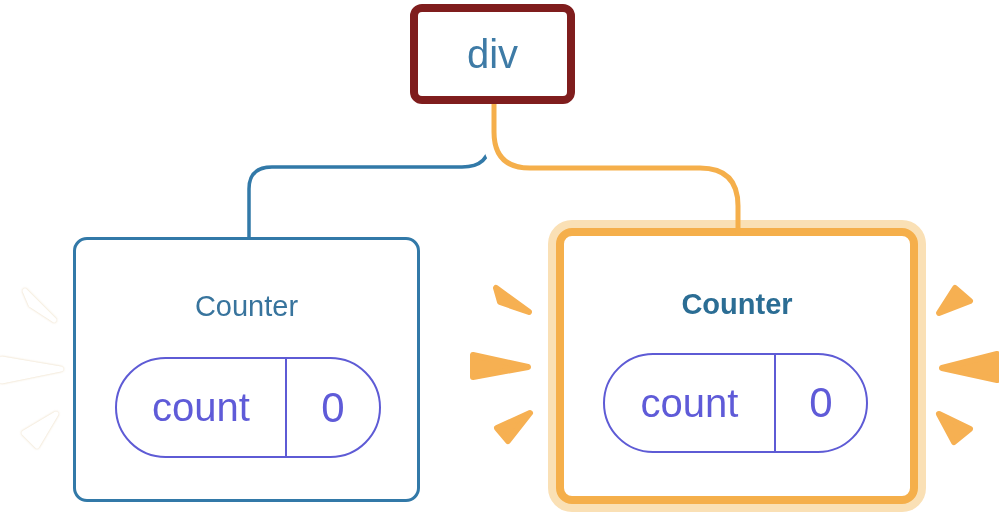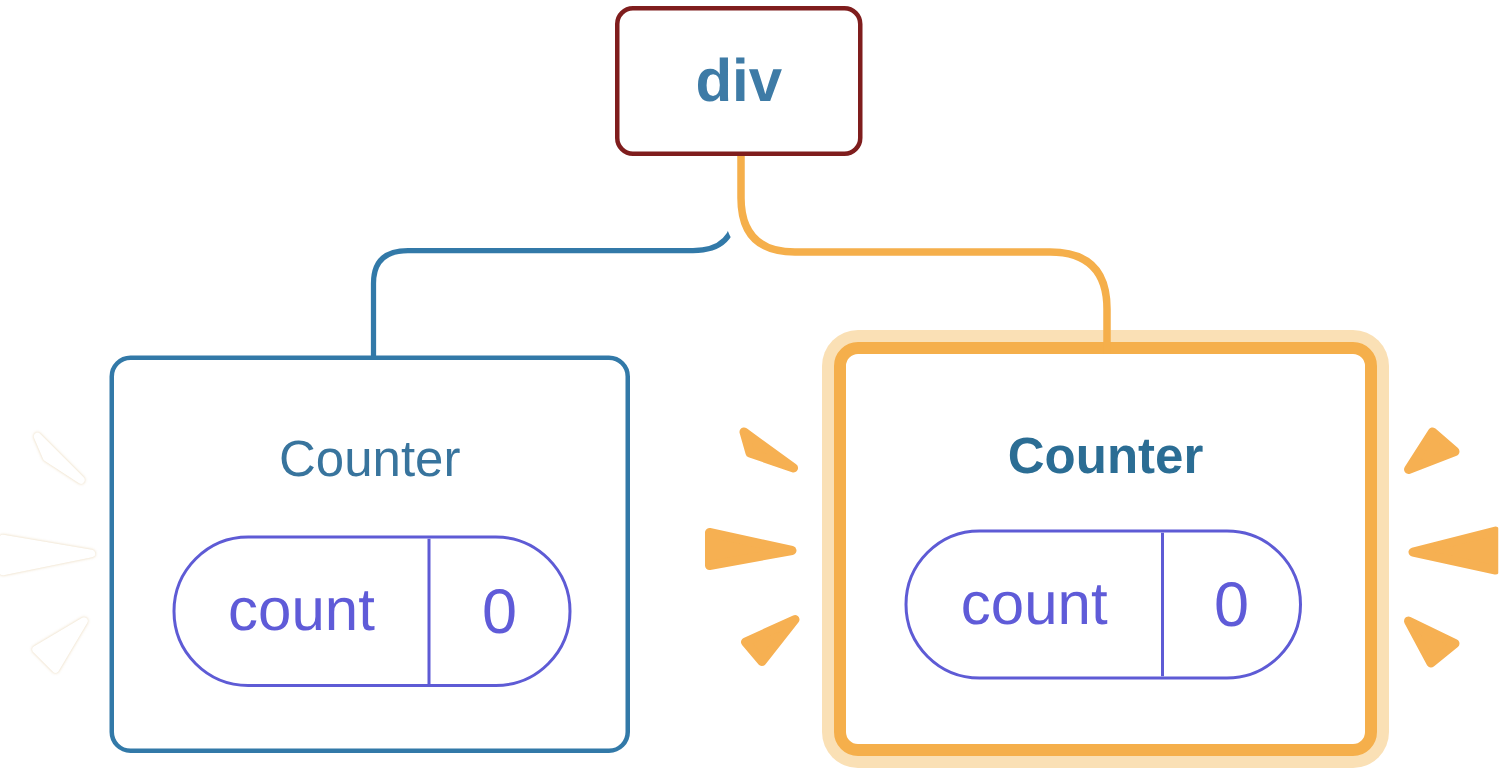--- a/index.html
+++ b/index.html
@@ -6,40 +6,40 @@
   .canvas{
     position:relative;width:999px;height:515px;overflow:hidden;
     font-family:"Liberation Sans", sans-serif;background:#ffffff;
   }
   svg.layer{position:absolute;left:0;top:0;z-index:1;pointer-events:none;}
   svg.layer.overlay{z-index:3;}
 
   
   .node-root{
     position:absolute;left:410px;top:4px;width:165px;height:100px;
-    box-sizing:border-box;border:3px solid #7f1d1d;border-radius:12px;
+    box-sizing:border-box;border:8px solid #7f1d1d;border-radius:12px;
     background:#ffffff;z-index:2;
     display:flex;align-items:center;justify-content:center;
-    font-size:40px;font-weight:700;color:#3E7BA6;
+    font-size:40px;font-weight:400;color:#3E7BA6;
   }
 
   
   .card{position:absolute;background:#ffffff;box-sizing:border-box;z-index:2;}
   .card-left{
     left:73px;top:237px;width:347px;height:265px;
     border:3px solid #3279A8;border-radius:14px;
   }
   .card-right{
     left:556px;top:228px;width:362px;height:276px;
     border:8px solid #F5AF4B;border-radius:16px;
     box-shadow:0 0 0 8px #FAE0B5;
   }
   .card-title{
     position:absolute;left:0;width:100%;text-align:center;
-    font-size:34px;line-height:48px;color:#38749D;font-weight:500;
+    font-size:29px;line-height:48px;color:#38749D;font-weight:500;
   }
   .card-left  .card-title{top:42px;}
   .card-right .card-title{top:44px;color:#2B6D94;font-weight:700;}
 
   
   .pill{
     position:absolute;display:flex;box-sizing:border-box;background:#ffffff;
     border:2.5px solid #5E5BD5;border-radius:60px;overflow:hidden;
   }
   .card-left  .pill{left:39px;top:117px;width:266px;height:101px;}

